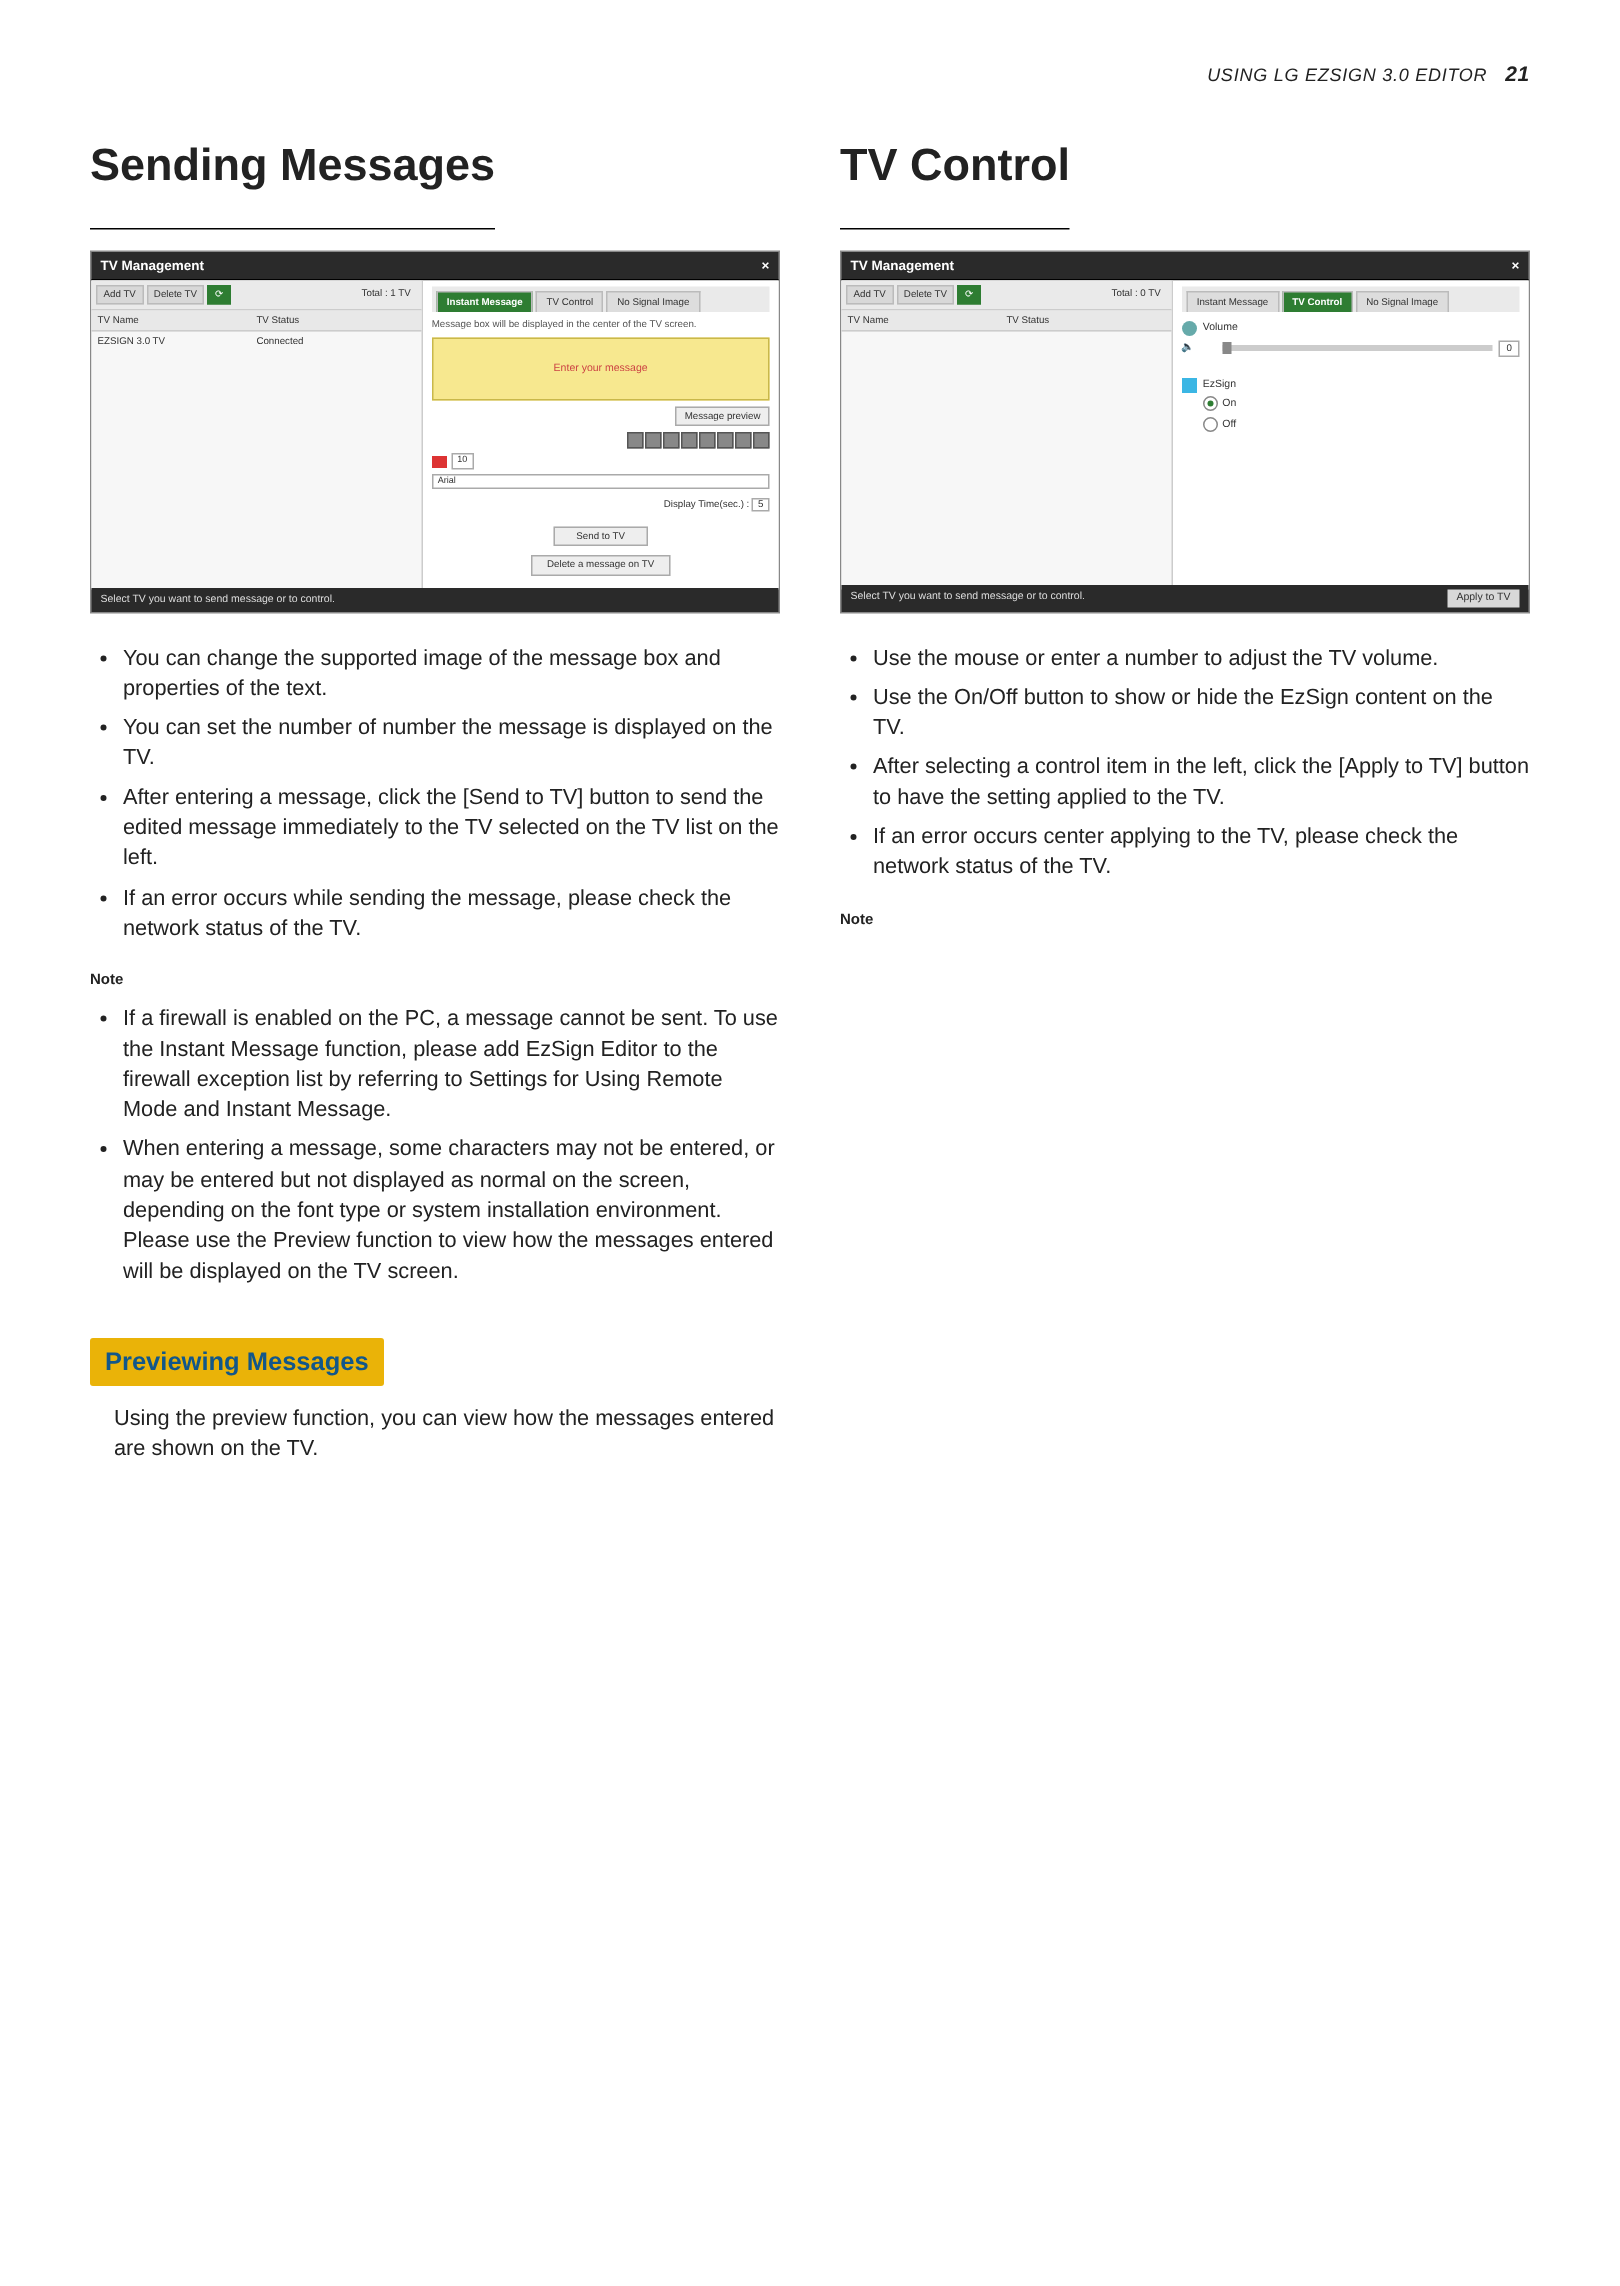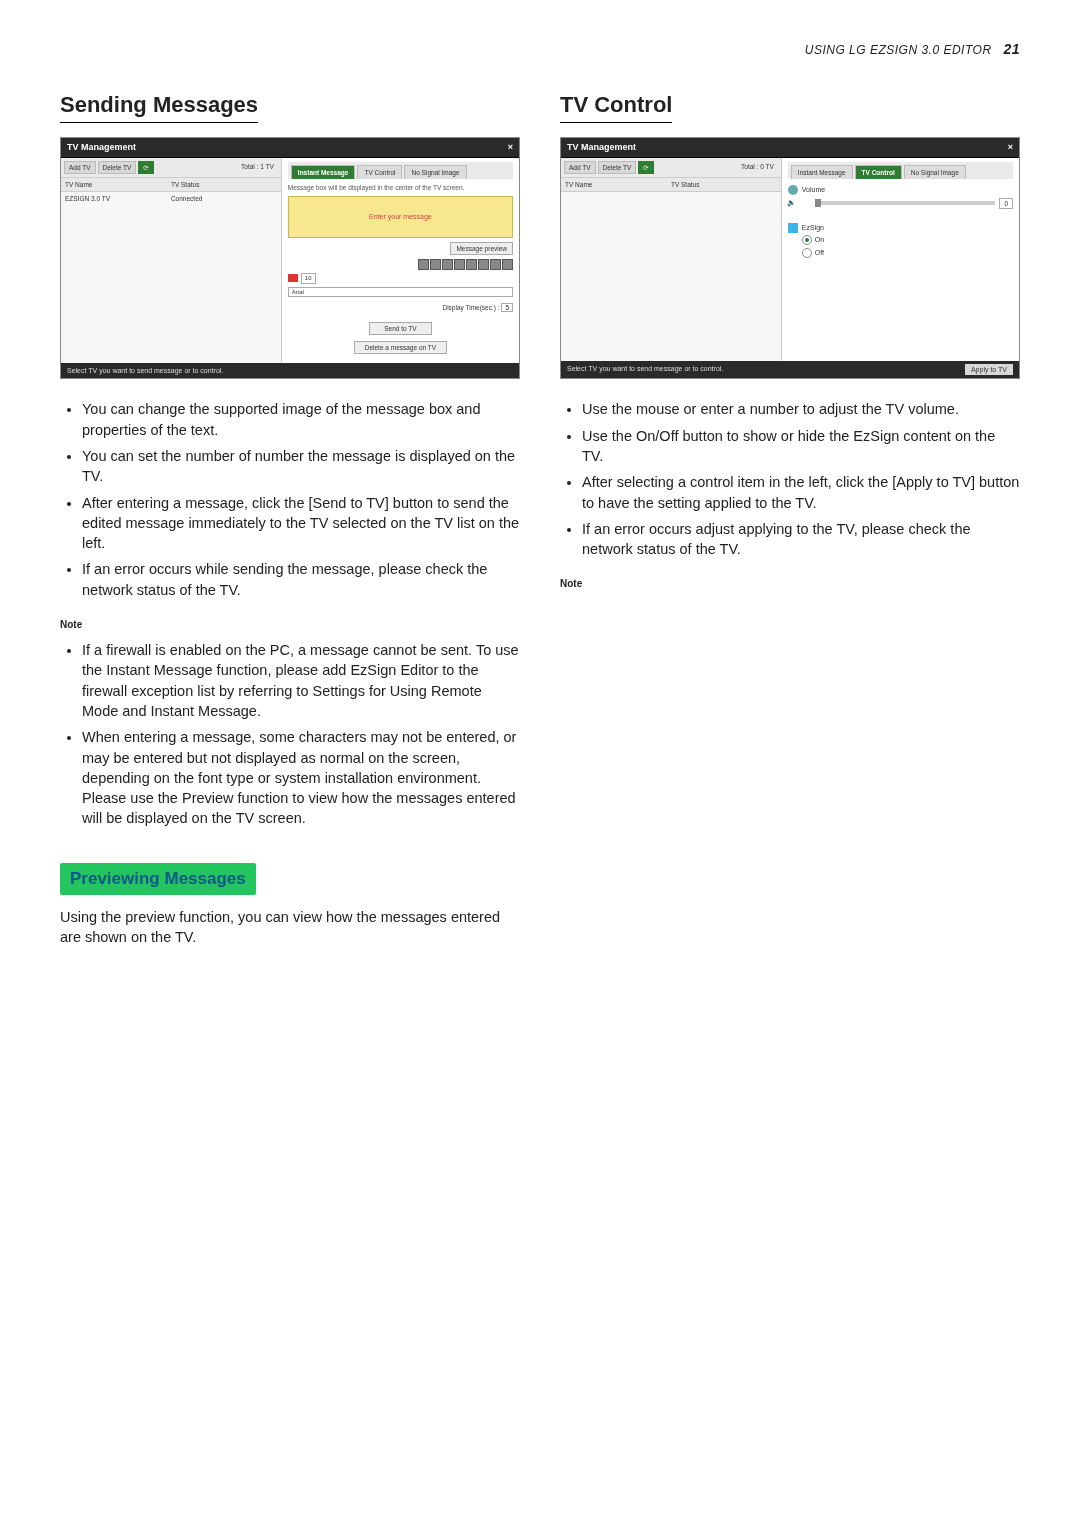--- a/index.html
+++ b/index.html
@@ -18,24 +18,24 @@
     margin-bottom: 30px;
     font-style: italic;
   }
   .header .page-num { font-weight: bold; font-size: 14px; margin-left: 8px;}
   .columns {
     display: flex;
     gap: 40px;
   }
   .col { flex: 1; min-width: 0; }
   h2.section-title {
-    font-size: 22px;
+    font-size: 30px;
     font-weight: bold;
     margin: 0 0 14px 0;
-    padding-bottom: 2px;
+    padding-bottom: 20px;
     border-bottom: 1.5px solid #000;
     display: inline-block;
   }
   .screenshot-frame {
     border: 1px solid #888;
     background: linear-gradient(#3a3a3a,#2a2a2a);
     color:#fff;
     font-size: 8px;
     position: relative;
     height: 240px;
@@ -73,22 +73,22 @@
   .sf-right .label { font-size:7px; margin:6px 0 2px 0; display:flex; align-items:center; gap:4px;}
   .sf-right .icon-circ { width:10px;height:10px;border-radius:50%;background:#6aa;display:inline-block;}
   .slider { height:4px; background:#ccc; position:relative; margin:4px 0 4px 14px;}
   .slider::before { content:""; position:absolute; left:0; width:6px; height:8px; top:-2px; background:#888;}
   .ezsign-ic { width:10px;height:10px;background:#3bb6e4;display:inline-block;}
   .radio { width:8px;height:8px;border-radius:50%;border:1px solid #888;display:inline-block;vertical-align:middle;margin-right:3px;}
   .radio.on::after{content:"";display:block;width:4px;height:4px;border-radius:50%;background:#2e7d32;margin:2px;}
   ul.bullets { list-style: disc; padding-left: 22px; margin: 8px 0 18px 0;}
   ul.bullets li { margin-bottom: 6px; font-size: 14.5px;}
   h3.note { font-size: 10px; font-weight:bold; margin: 12px 0 6px 0;}
-  .box-heading { display:inline-block; background:#22c55e; padding:4px 10px; font-size:17px; font-weight:bold; color:#12578a; border-radius:2px; margin: 16px 0 8px 0;}
-  p.body { margin: 4px 0 14px 0; font-size:14.5px;}
+  .box-heading { display:inline-block; background:#eab308; padding:4px 10px; font-size:17px; font-weight:bold; color:#12578a; border-radius:2px; margin: 16px 0 8px 0;}
+  p.body { margin: 4px 0 14px 16px; font-size:14.5px;}
   .small-icons { display:flex; gap:1px; }
   .small-icons b { width:9px;height:9px;background:#888;border:1px solid #555;}
   .font-row { display:flex; gap:3px; align-items:center; margin-top:3px;}
   .font-row .sw { width:10px;height:8px;background:#d33;}
   .font-row .sel { border:1px solid #aaa; padding:0 3px; font-size:6px;}
   .dt-row { text-align:right; font-size:6.5px; margin-top:6px;}
   .dt-row span.box { border:1px solid #aaa; padding:0 3px;}
   .send-row { text-align:center; margin-top:10px;}
   .send-row span{ display:inline-block; border:1px solid #aaa; background:#eee; padding:1px 14px; font-size:6.5px;}
   .del-row { text-align:center; margin-top:6px;}
@@ -240,18 +240,18 @@
       <div class="sf-bottom">
         <span>Select TV you want to send message or to control.</span>
         <span class="apply">Apply to TV</span>
       </div>
     </div>
 
     <ul class="bullets">
       <li>Use the mouse or enter a number to adjust the TV volume.</li>
       <li>Use the On/Off button to show or hide the EzSign content on the TV.</li>
       <li>After selecting a control item in the left, click the [Apply to TV] button to have the setting applied to the TV.</li>
-      <li>If an error occurs adjust applying to the TV, please check the network status of the TV.</li>
+      <li>If an error occurs center applying to the TV, please check the network status of the TV.</li>
     </ul>
 
     <h3 class="note">Note</h3>
   </div>
 </div>
 
 </body></html>

